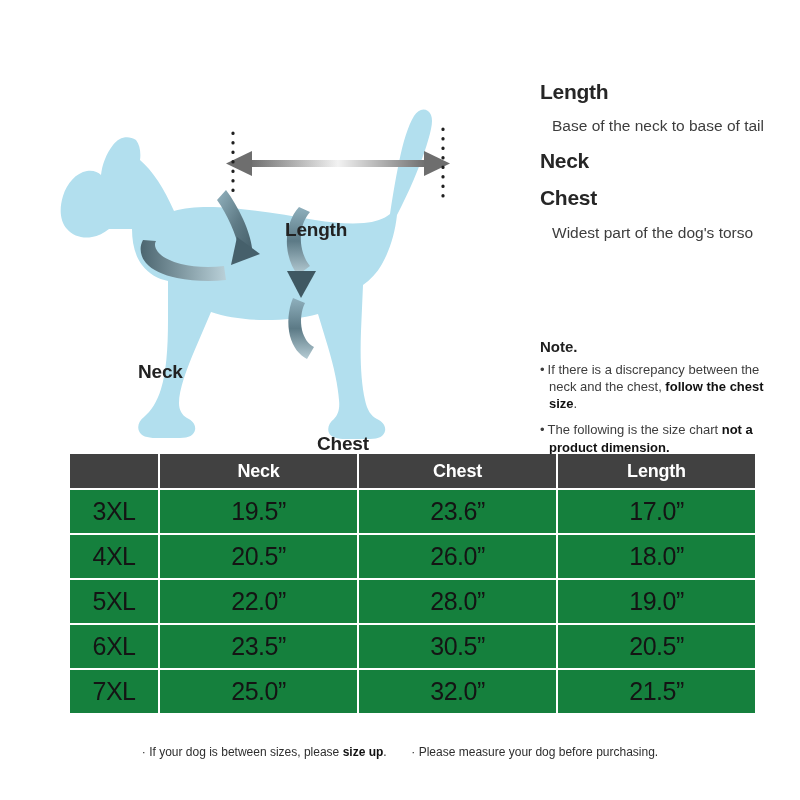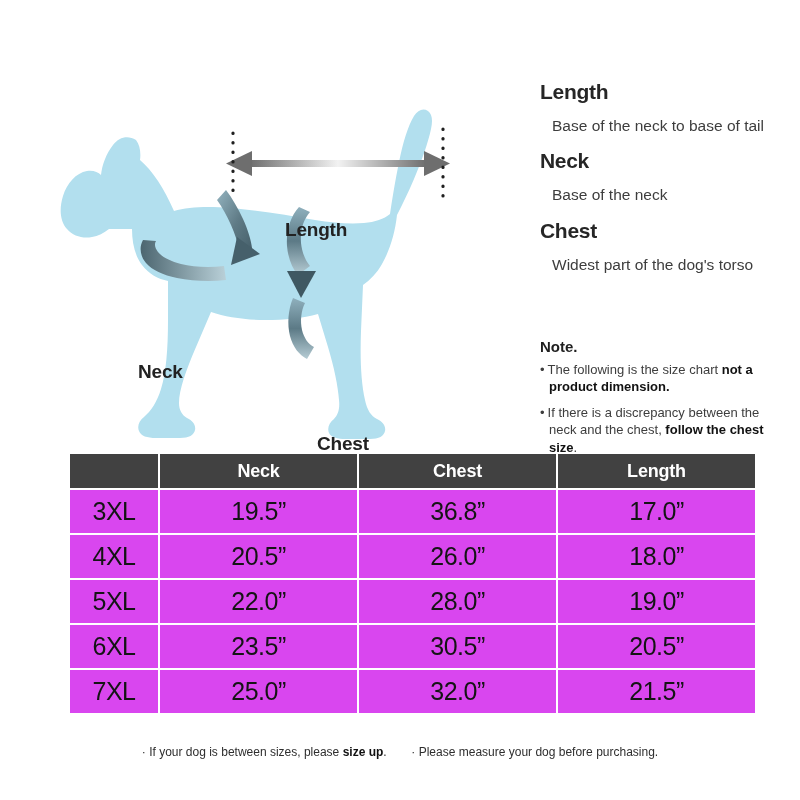--- a/index.html
+++ b/index.html
@@ -114,21 +114,21 @@
   }
   #size-table th {
     background: #414141;
     color: #ffffff;
     font-size: 18px;
     font-weight: bold;
     height: 34px;
     letter-spacing: -0.2px;
   }
   #size-table td {
-    background: #d946ef;
+    background: #15803d;
     color: #141414;
     height: 43px;
     font-size: 25px;
     font-weight: normal;
     letter-spacing: -0.5px;
   }
   #size-table td.size-cell { font-size: 25px; }
   .col-size { width: 88px; }
   .col-val  { width: 197px; }
 
@@ -293,37 +293,36 @@
     <span class="diagram-label" id="label-chest">Chest</span>
   </div>
 
   <div id="legend">
     <div class="legend-block">
       <p class="legend-title">Length</p>
       <p class="legend-desc">Base of the neck to base of tail</p>
     </div>
     <div class="legend-block">
       <p class="legend-title">Neck</p>
-      <p class="legend-desc">Base of the neck</p>
     </div>
     <div class="legend-block">
       <p class="legend-title">Chest</p>
       <p class="legend-desc">Widest part of the dog's torso</p>
     </div>
   </div>
 
   <div id="note">
     <p class="note-title">Note.</p>
 
     <p class="note-item">
+      <span class="bullet">•</span><span>If there is a discrepancy between the neck and the chest, </span><b>follow the chest size</b><span>.</span>
+    </p>
+
+    <p class="note-item">
       <span class="bullet">•</span><span>The following is the size chart </span><b>not a product dimension.</b>
-    </p>
-
-    <p class="note-item">
-      <span class="bullet">•</span><span>If there is a discrepancy between the neck and the chest, </span><b>follow the chest size</b><span>.</span>
     </p>
   </div>
 
   <table id="size-table">
     <colgroup>
       <col class="col-size">
         <col class="col-val">
         <col class="col-val">
         <col class="col-val">
     </colgroup>
@@ -332,21 +331,21 @@
         <th></th>
         <th>Neck</th>
         <th>Chest</th>
         <th>Length</th>
       </tr>
     </thead>
     <tbody>
       <tr>
         <td class="size-cell">3XL</td>
         <td>19.5”</td>
-        <td>36.8”</td>
+        <td>23.6”</td>
         <td>17.0”</td>
       </tr>
       <tr>
         <td class="size-cell">4XL</td>
         <td>20.5”</td>
         <td>26.0”</td>
         <td>18.0”</td>
       </tr>
       <tr>
         <td class="size-cell">5XL</td>

